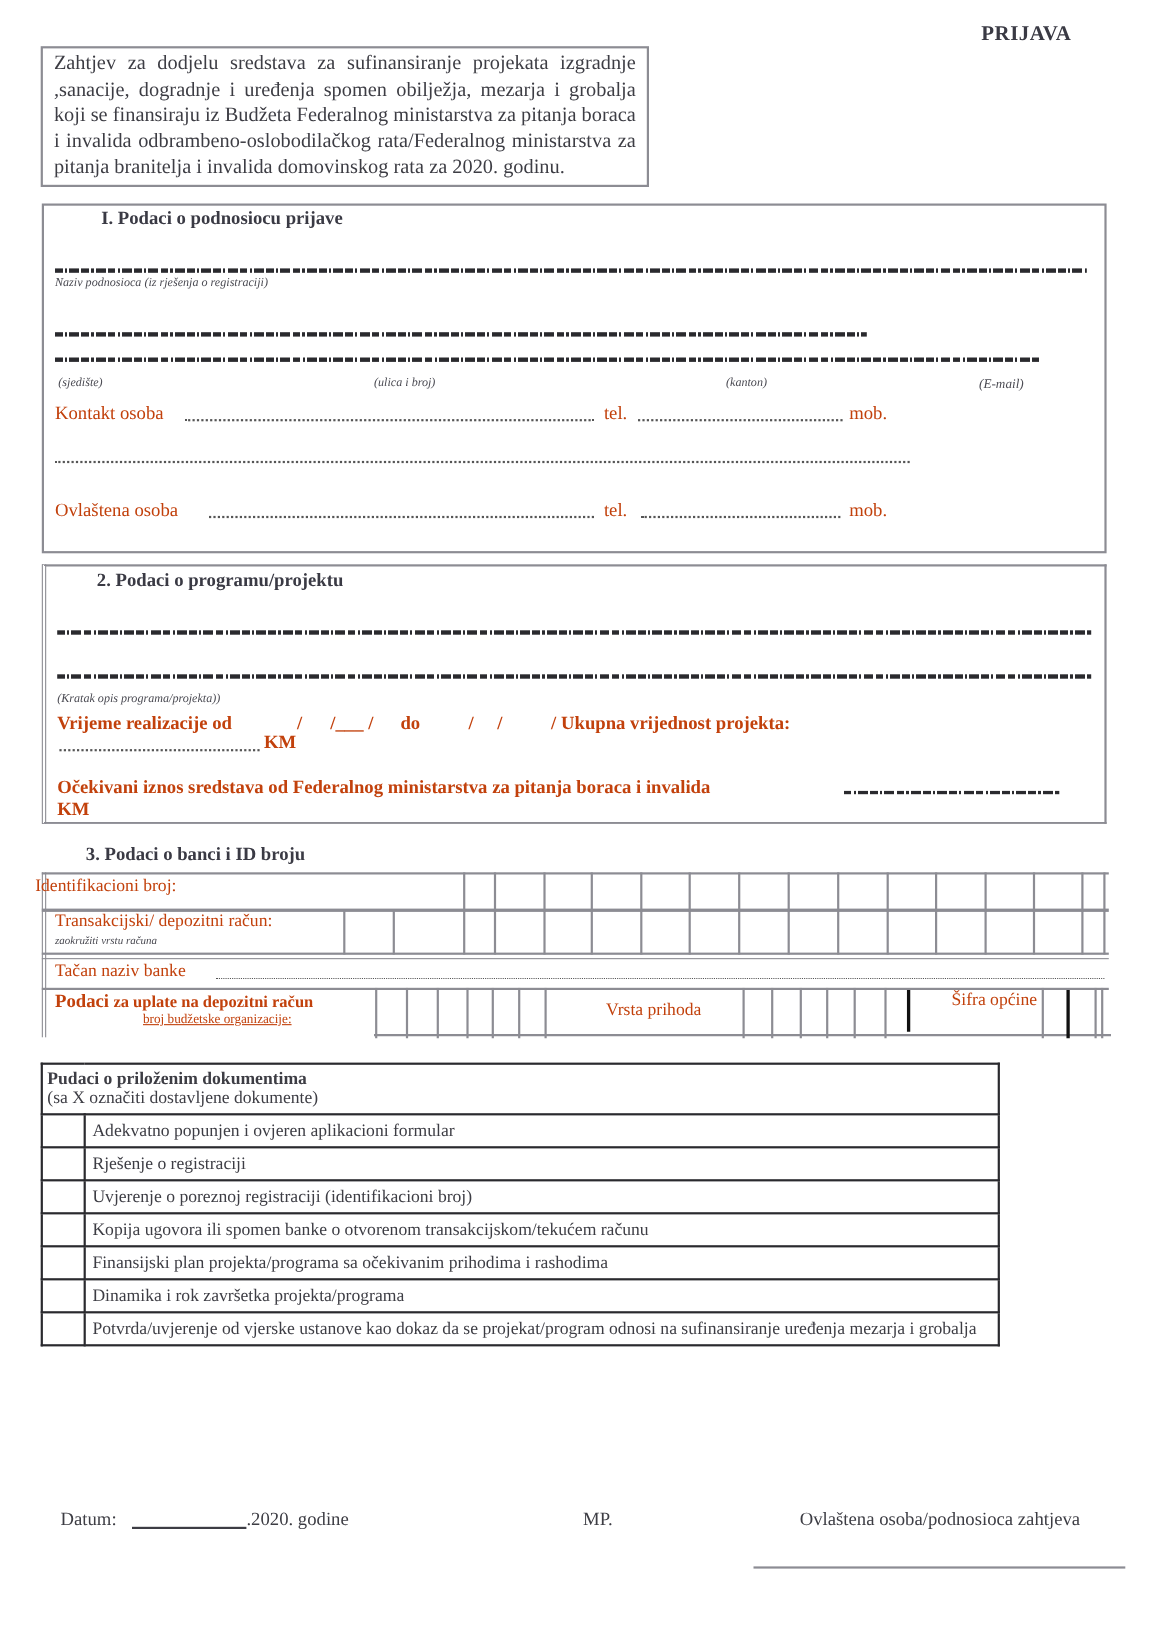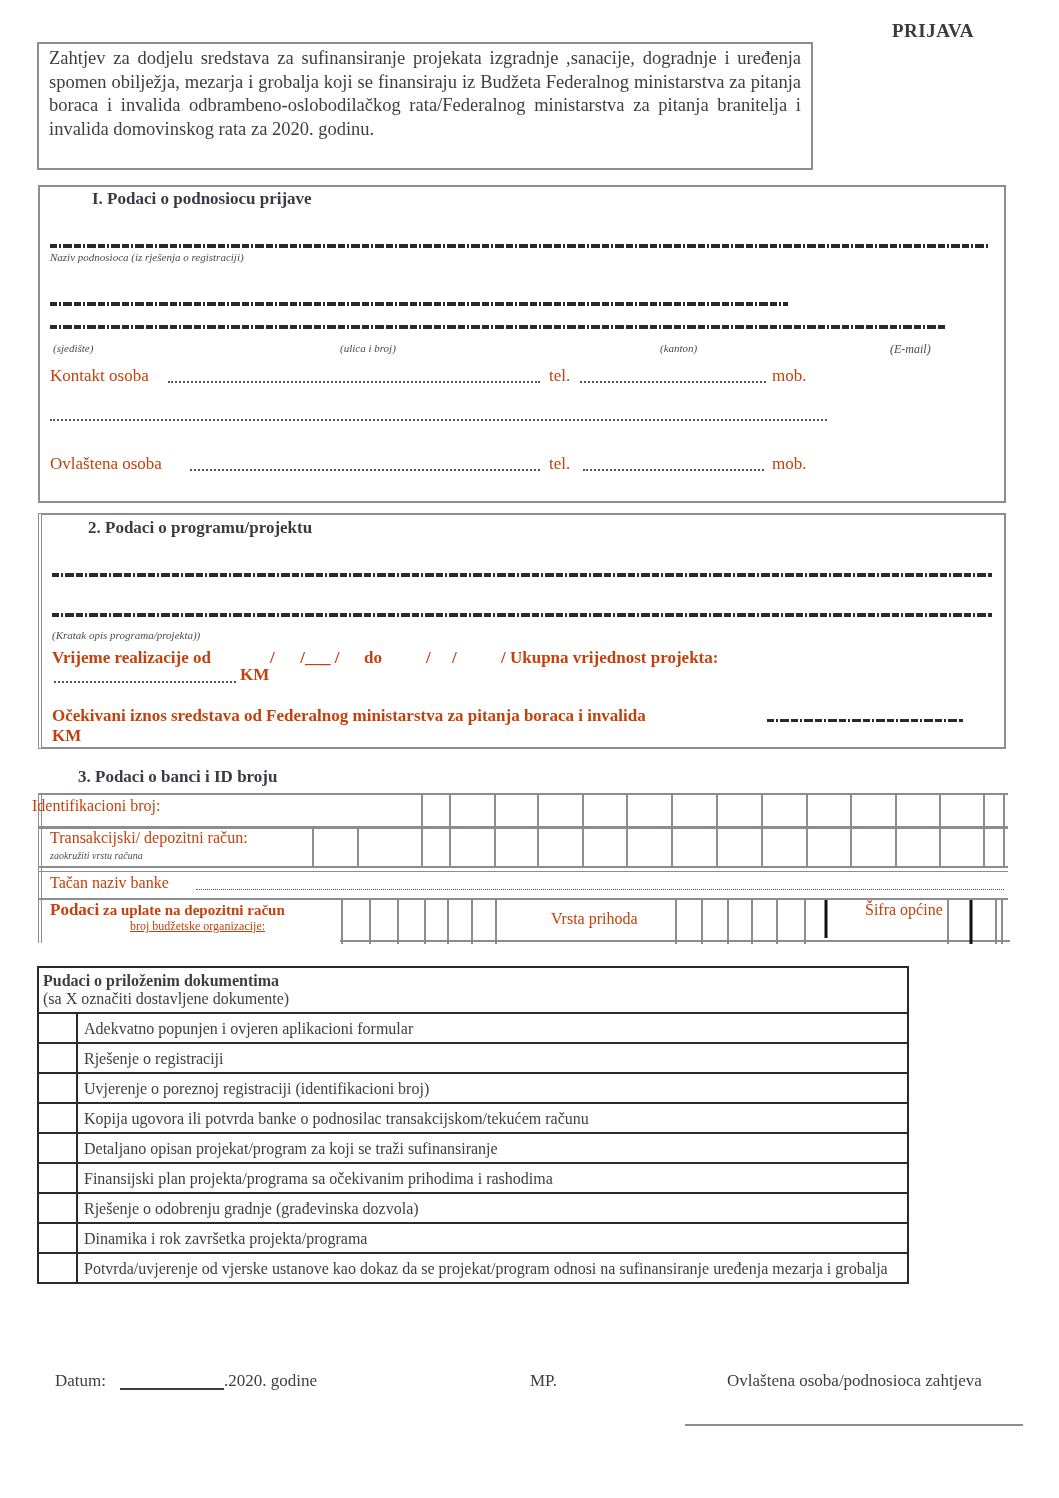--- a/index.html
+++ b/index.html
@@ -1,19 +1,19 @@
 <!DOCTYPE html>
 <html><head>
 <meta charset="utf-8">
 <style>
   html,body{margin:0;padding:0;background:#fff;}
   body{width:1059px;height:1498px;position:relative;font-family:"Liberation Serif","DejaVu Serif",serif;color:#3b3b42;overflow:hidden;}
   .abs{position:absolute;}
   .title{left:892px;top:20px;font-size:19px;font-weight:bold;color:#3a3a44;letter-spacing:0.5px;}
-  .reqbox{left:37px;top:42px;width:776px;height:128px;border:2px solid #8c8c93;box-sizing:border-box;padding:3px 10px 0 10px;font-size:18.5px;line-height:23.5px;text-align:justify;color:#3d3d44;}
+  .reqbox{left:37px;top:42px;width:553px;height:128px;border:2px solid #8c8c93;box-sizing:border-box;padding:3px 10px 0 10px;font-size:18.5px;line-height:23.5px;text-align:justify;color:#3d3d44;}
   .sec1{left:38px;top:185px;width:968px;height:318px;border:2px solid #8c8c93;box-sizing:border-box;}
   .sec2{left:38px;top:513px;width:968px;height:236px;border:2px solid #8c8c93;border-left:4px double #8c8c93;box-sizing:border-box;}
   .h{font-weight:bold;font-size:17px;color:#3a3a44;}
   .dash{height:4px;background:repeating-linear-gradient(90deg,#2a2a2e 0 7px,transparent 7px 9px,#2a2a2e 9px 11px,transparent 11px 13px,#2a2a2e 13px 22px,transparent 22px 24px);}
   .dots{border-bottom:2px dotted #555;height:0;}
   .cap{font-style:italic;font-size:11px;color:#4a4a52;text-align:center;}
   .line-txt{font-size:17px;color:#c2410c;white-space:nowrap;}
   .bold{font-weight:bold;}
   table{border-collapse:collapse;}
   .docs{left:37px;top:966px;width:872px;border:2px solid #2a2a2e;}
@@ -182,33 +182,25 @@
   <tr>
         <td class="chk"></td>
         <td>Rješenje o registraciji</td>
       </tr>
   <tr>
         <td class="chk"></td>
         <td>Uvjerenje o poreznoj registraciji (identifikacioni broj)</td>
       </tr>
   <tr>
         <td class="chk"></td>
-        <td>Kopija ugovora ili potvrda banke o podnosilac transakcijskom/tekućem računu</td>
-      </tr>
-  <tr>
-        <td class="chk"></td>
-        <td>Detaljano opisan projekat/program za koji se traži sufinansiranje</td>
+        <td>Kopija ugovora ili spomen banke o otvorenom transakcijskom/tekućem računu</td>
       </tr>
   <tr>
         <td class="chk"></td>
         <td>Finansijski plan projekta/programa sa očekivanim prihodima i rashodima</td>
-      </tr>
-  <tr>
-        <td class="chk"></td>
-        <td>Rješenje o odobrenju gradnje (građevinska dozvola)</td>
       </tr>
   <tr>
         <td class="chk"></td>
         <td>Dinamika i rok završetka projekta/programa</td>
       </tr>
   <tr>
         <td class="chk"></td>
         <td>Potvrda/uvjerenje od vjerske ustanove kao dokaz da se projekat/program odnosi na sufinansiranje uređenja mezarja i grobalja</td>
       </tr>
 </tbody>

